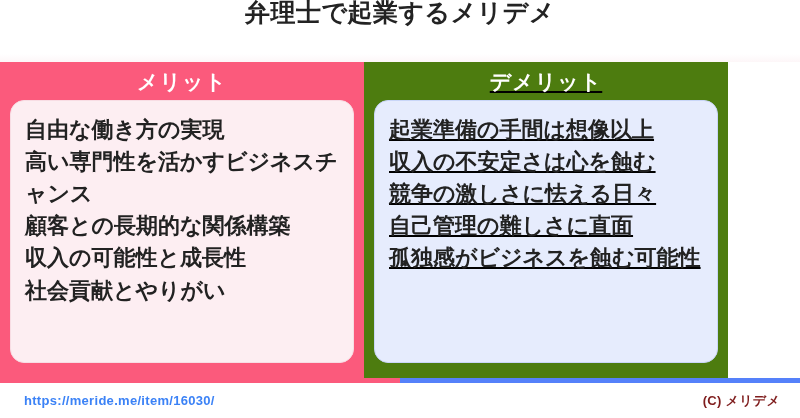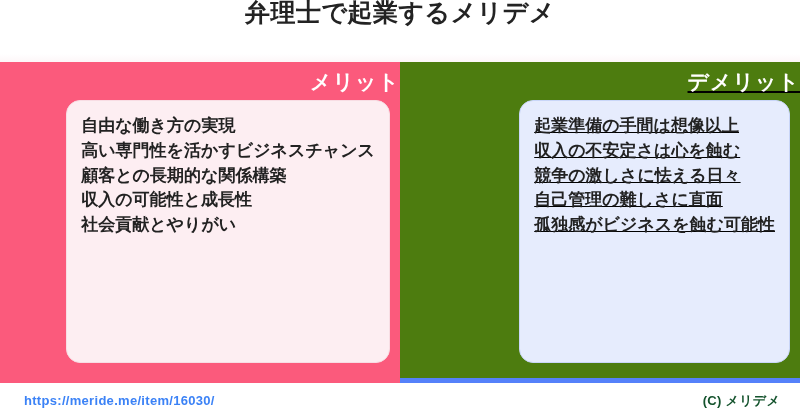--- a/index.html
+++ b/index.html
@@ -35,25 +35,24 @@
     height: 8px;
     background: linear-gradient(to bottom, #ffffff 0%, #fdf6f8 100%);
   }
 
   
   .columns {
     display: flex;
     height: 316px;
   }
   .col {
-    width: 400px;
+    width: 364px;
     box-sizing: border-box;
     display: flex;
     flex-direction: column;
-    align-items: flex-end;
   }
   .col-merit { background: #fb5a7c; }
   .col-demerit { background: #4d7c0f; text-decoration: underline; }
 
   .col-header {
     height: 38px;
     display: flex;
     align-items: center;
     justify-content: center;
     flex: 0 0 auto;
@@ -87,21 +86,21 @@
     background: #e6ecfd;
     border: 1px solid #c9d6f8;
   }
 
   .item-list {
     margin: 0;
     padding: 0;
     list-style: none;
   }
   .item {
-    font-size: 17px;
+    font-size: 22px;
     font-weight: bold;
     color: #222222;
     line-height: 1.46;
     letter-spacing: 0px;
     word-break: break-all;
   }
 
   
   .footer-rule {
     display: flex;
@@ -121,21 +120,21 @@
   }
   .footer-url {
     font-size: 13px;
     font-weight: bold;
     color: #3b82f6;
     letter-spacing: 0.3px;
   }
   .footer-copy {
     font-size: 13px;
     font-weight: bold;
-    color: #14532d;
+    color: #7f1d1d;
     letter-spacing: 0.3px;
   }
 </style>
 </head>
 <body>
 
 <div class="title-bar">
   <div class="title-text">弁理士で起業するメリデメ</div>
 </div>
 <div class="title-underband"></div>

